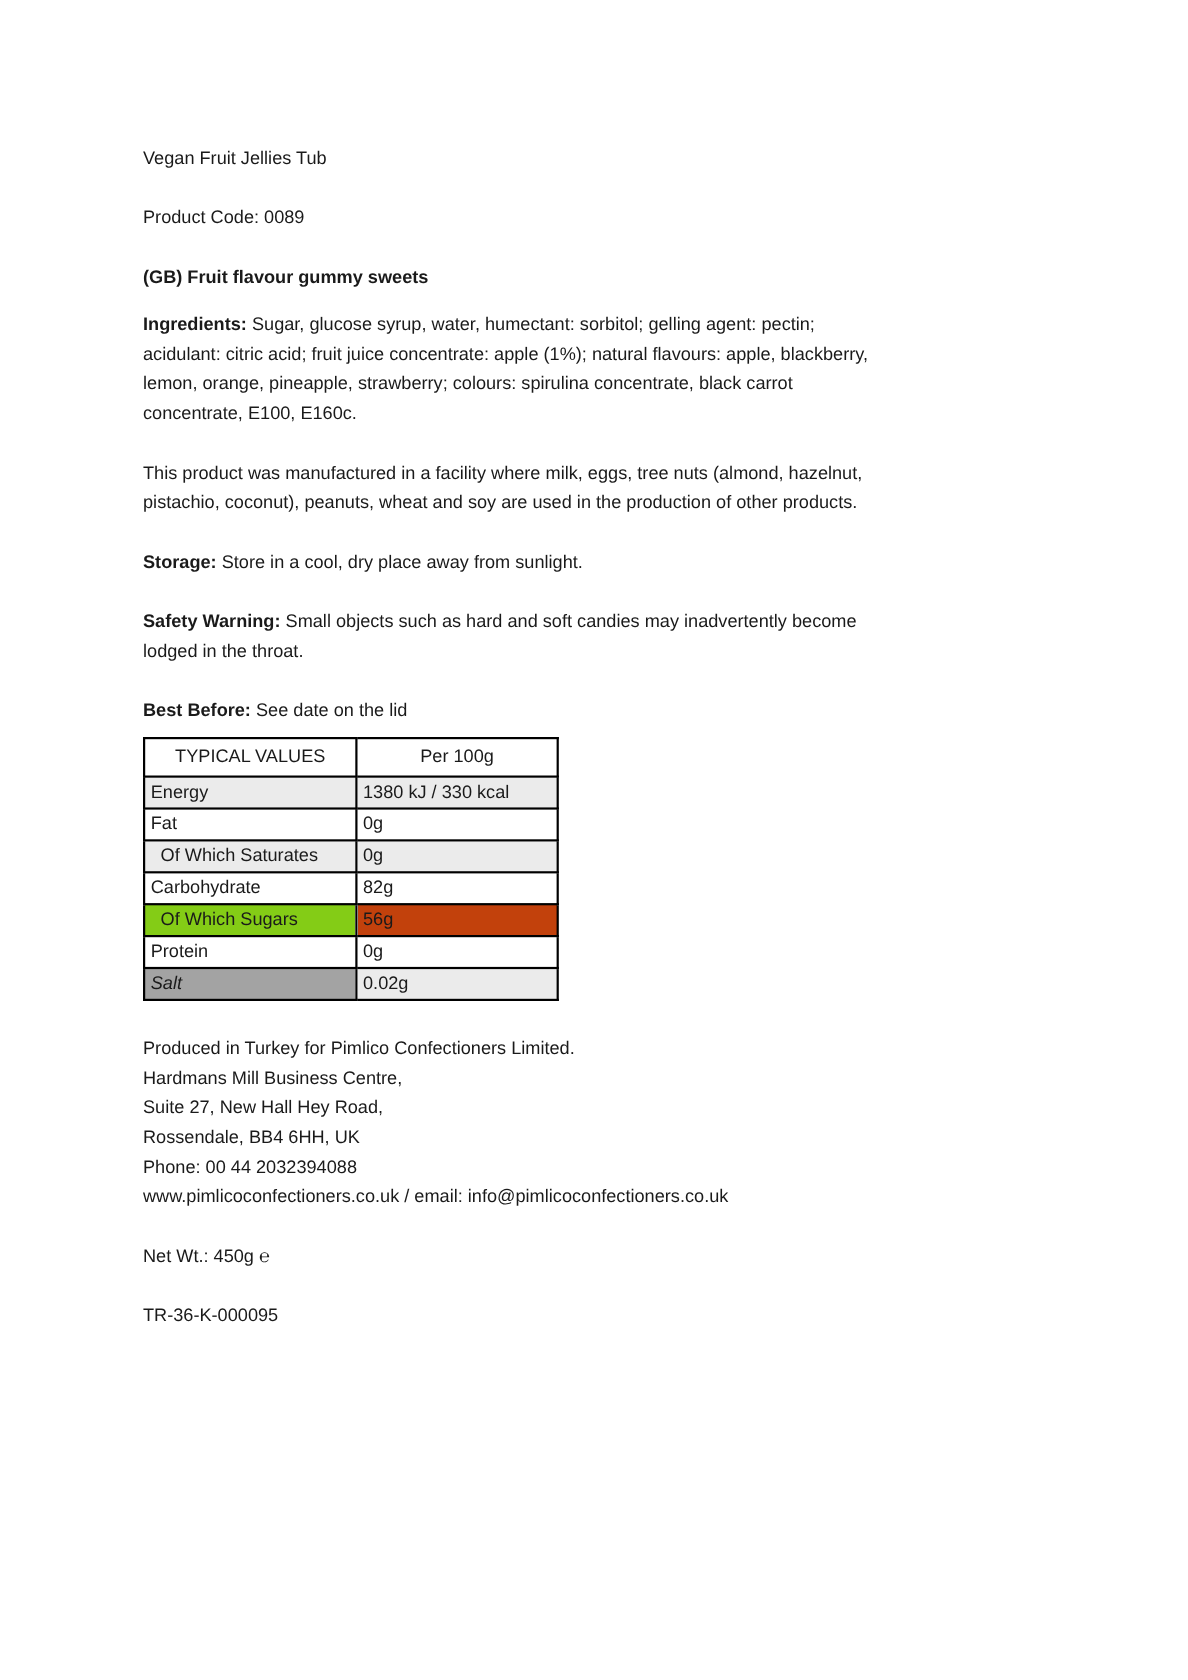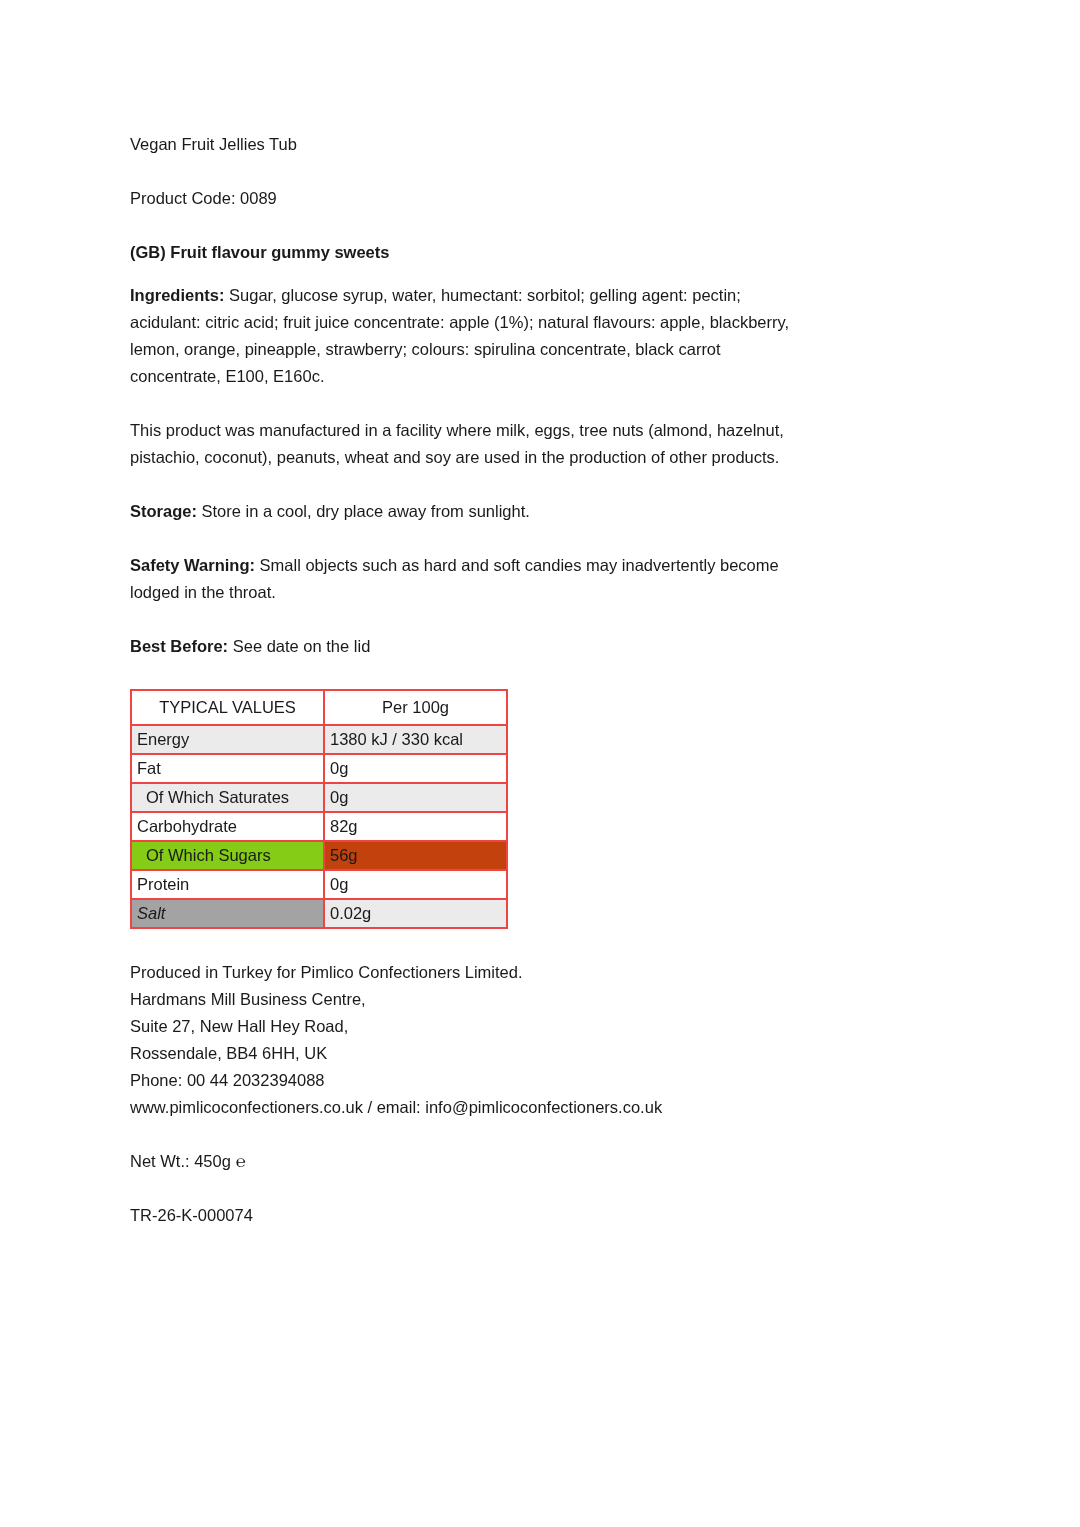--- a/index.html
+++ b/index.html
@@ -18,32 +18,32 @@
   .sheet {
     box-sizing: border-box;
     width: 876px;
     height: 1527px;
     padding: 131px 60px 0 130px;
     font-size: 16.5px;
     line-height: 27px;
   }
   .block { margin: 0 0 27px 0; }
   .block.tight { margin-bottom: 16px; }
-  .block.before-table { margin-bottom: 29px; }
+  .block.before-table { margin-bottom: 10px; }
   b, strong, .bold { font-weight: bold; }
   .pre { white-space: pre-line; }
 
   table.nutrition {
     border-collapse: collapse;
     margin: 0 0 30px 0;
     table-layout: fixed;
   }
   table.nutrition th,
   table.nutrition td {
-    border: 2px solid #ef4444;
+    border: 2px solid #000000;
     font-weight: normal;
     font-size: 16.5px;
     overflow: hidden;
     margin-top: 36px;
   }
   table.nutrition th {
     height: 33px;
     text-align: center;
     padding: 0 4px;
   }
@@ -133,15 +133,15 @@
       <div class="address-line">Produced in Turkey for Pimlico Confectioners Limited.</div>
       <div class="address-line">Hardmans Mill Business Centre,</div>
       <div class="address-line">Suite 27, New Hall Hey Road,</div>
       <div class="address-line">Rossendale, BB4 6HH, UK</div>
       <div class="address-line">Phone: 00 44 2032394088</div>
       <div class="address-line">www.pimlicoconfectioners.co.uk / email: info@pimlicoconfectioners.co.uk</div>
     </div>
 
   <div class="block">Net Wt.: 450g ℮</div>
 
-  <div class="block">TR-26-K-000074</div>
+  <div class="block">TR-36-K-000095</div>
 
 </div>
 
 </body></html>

